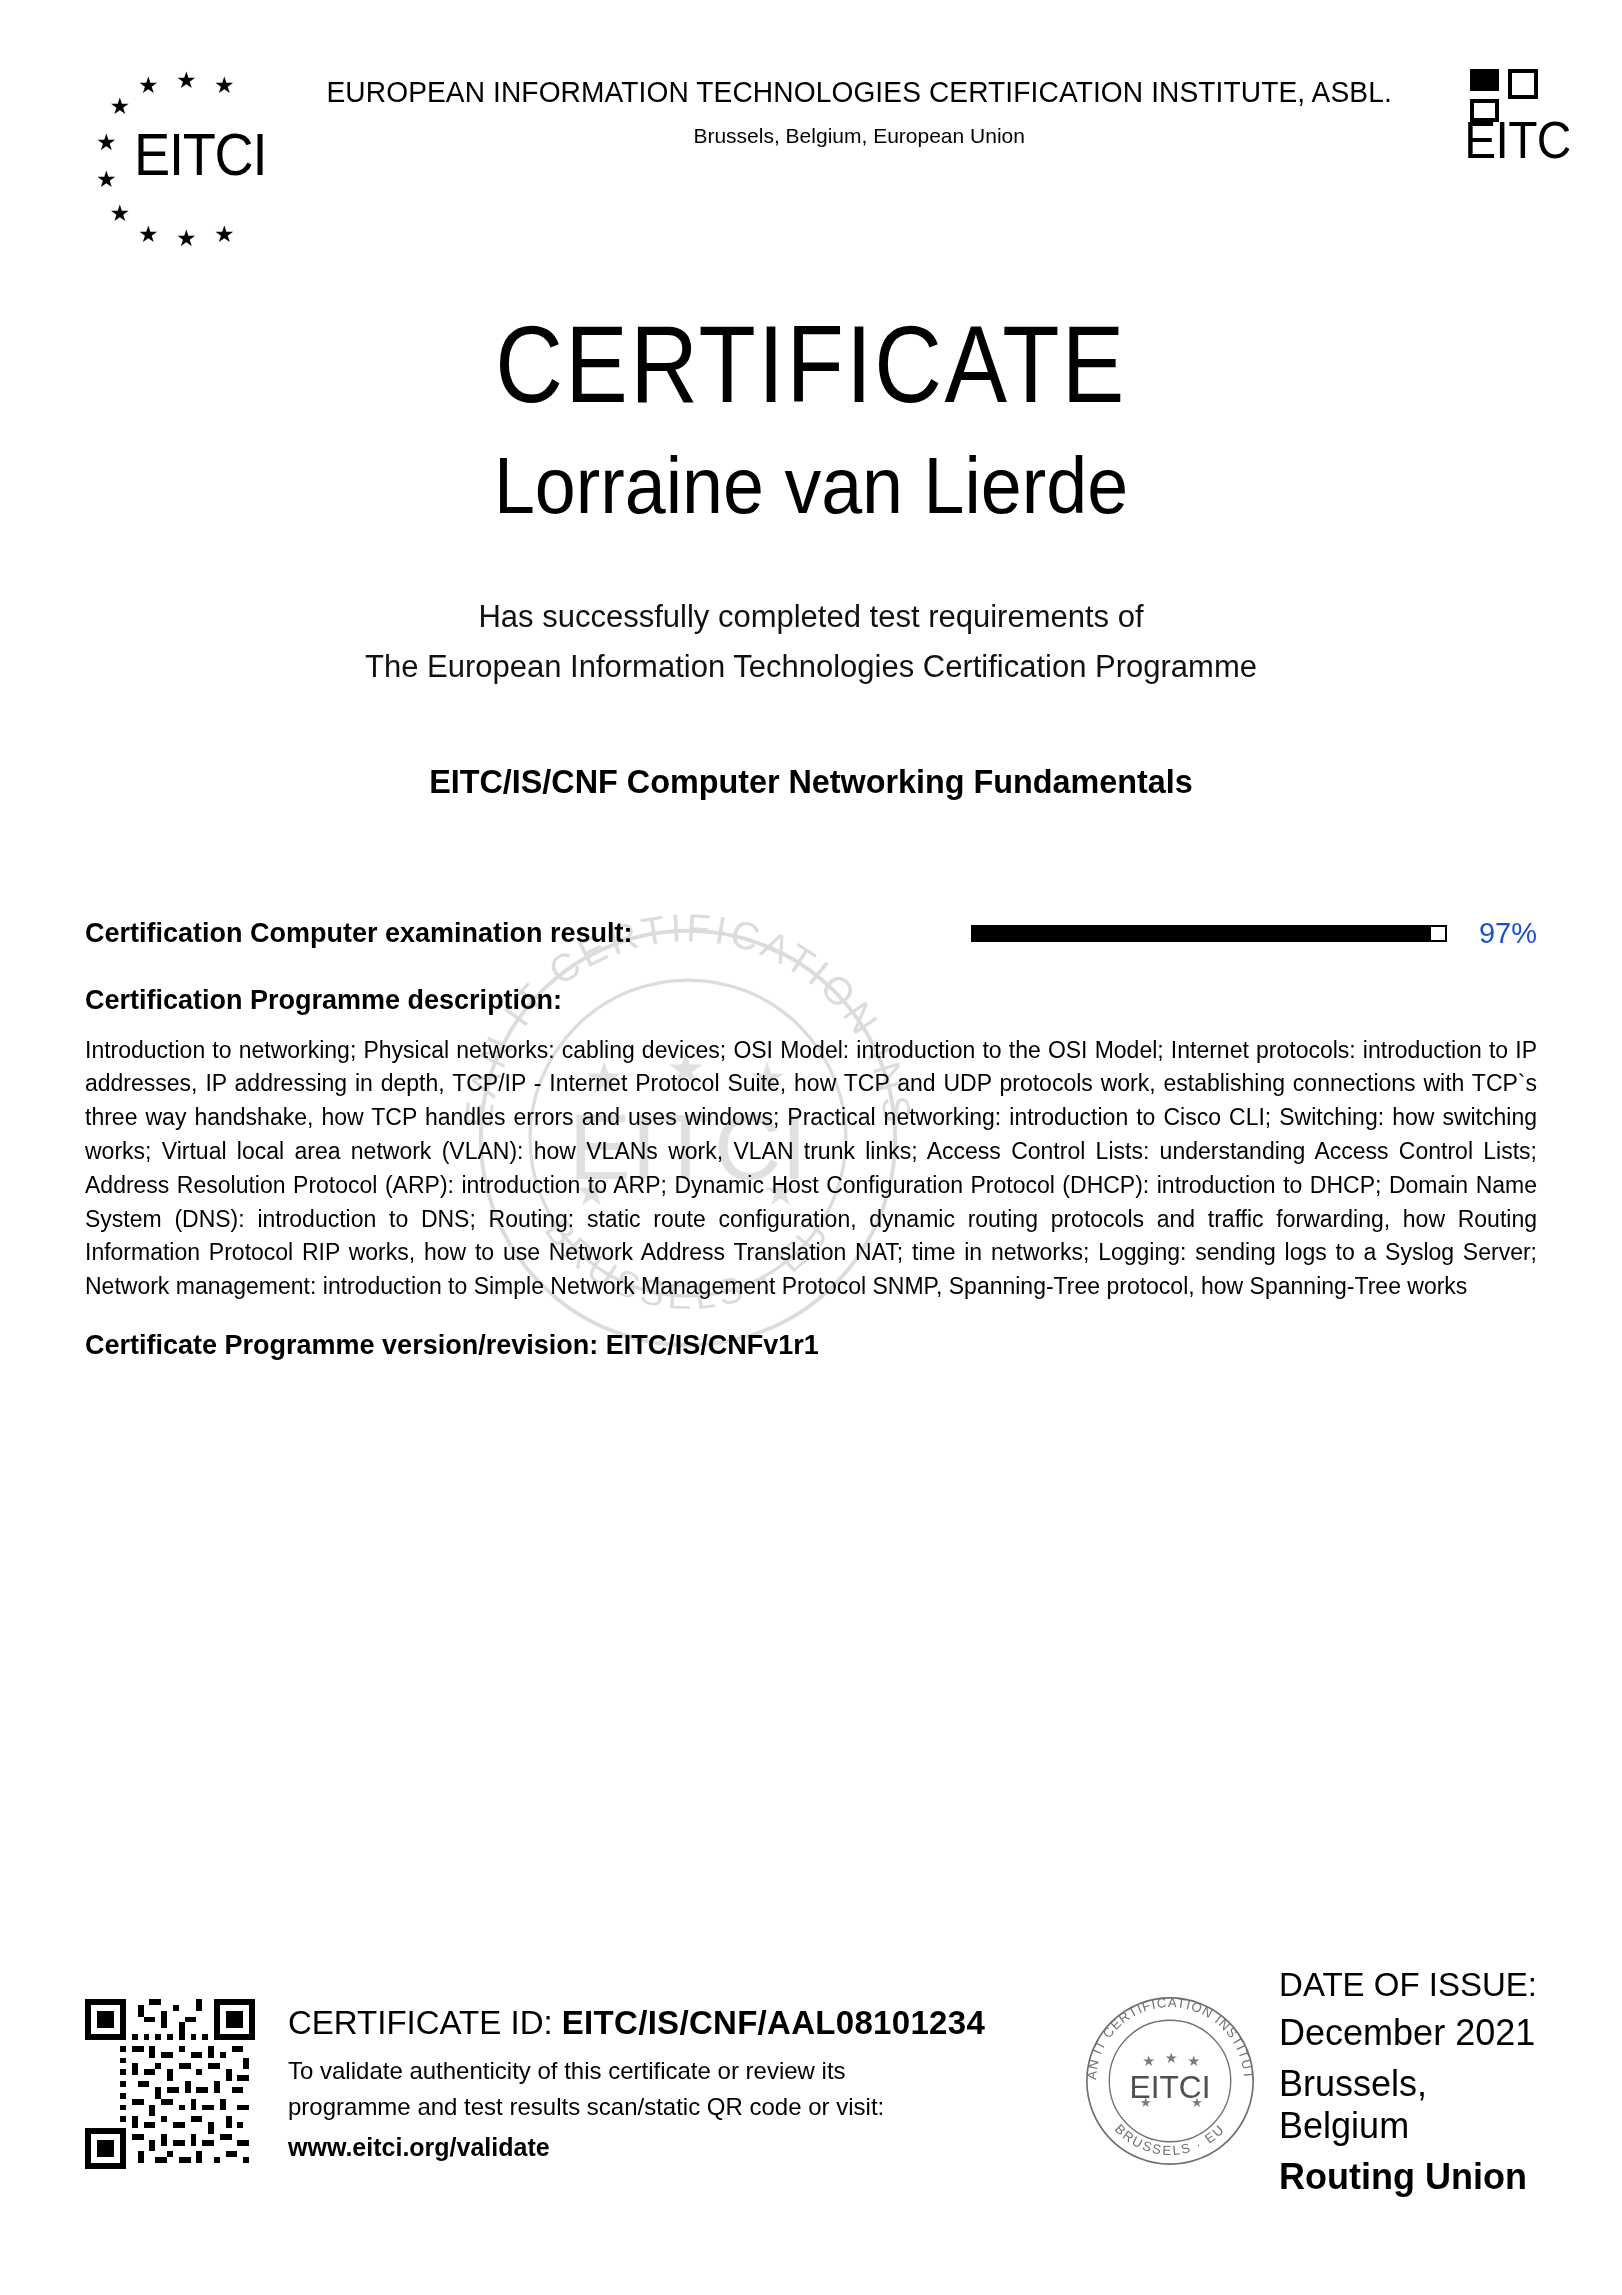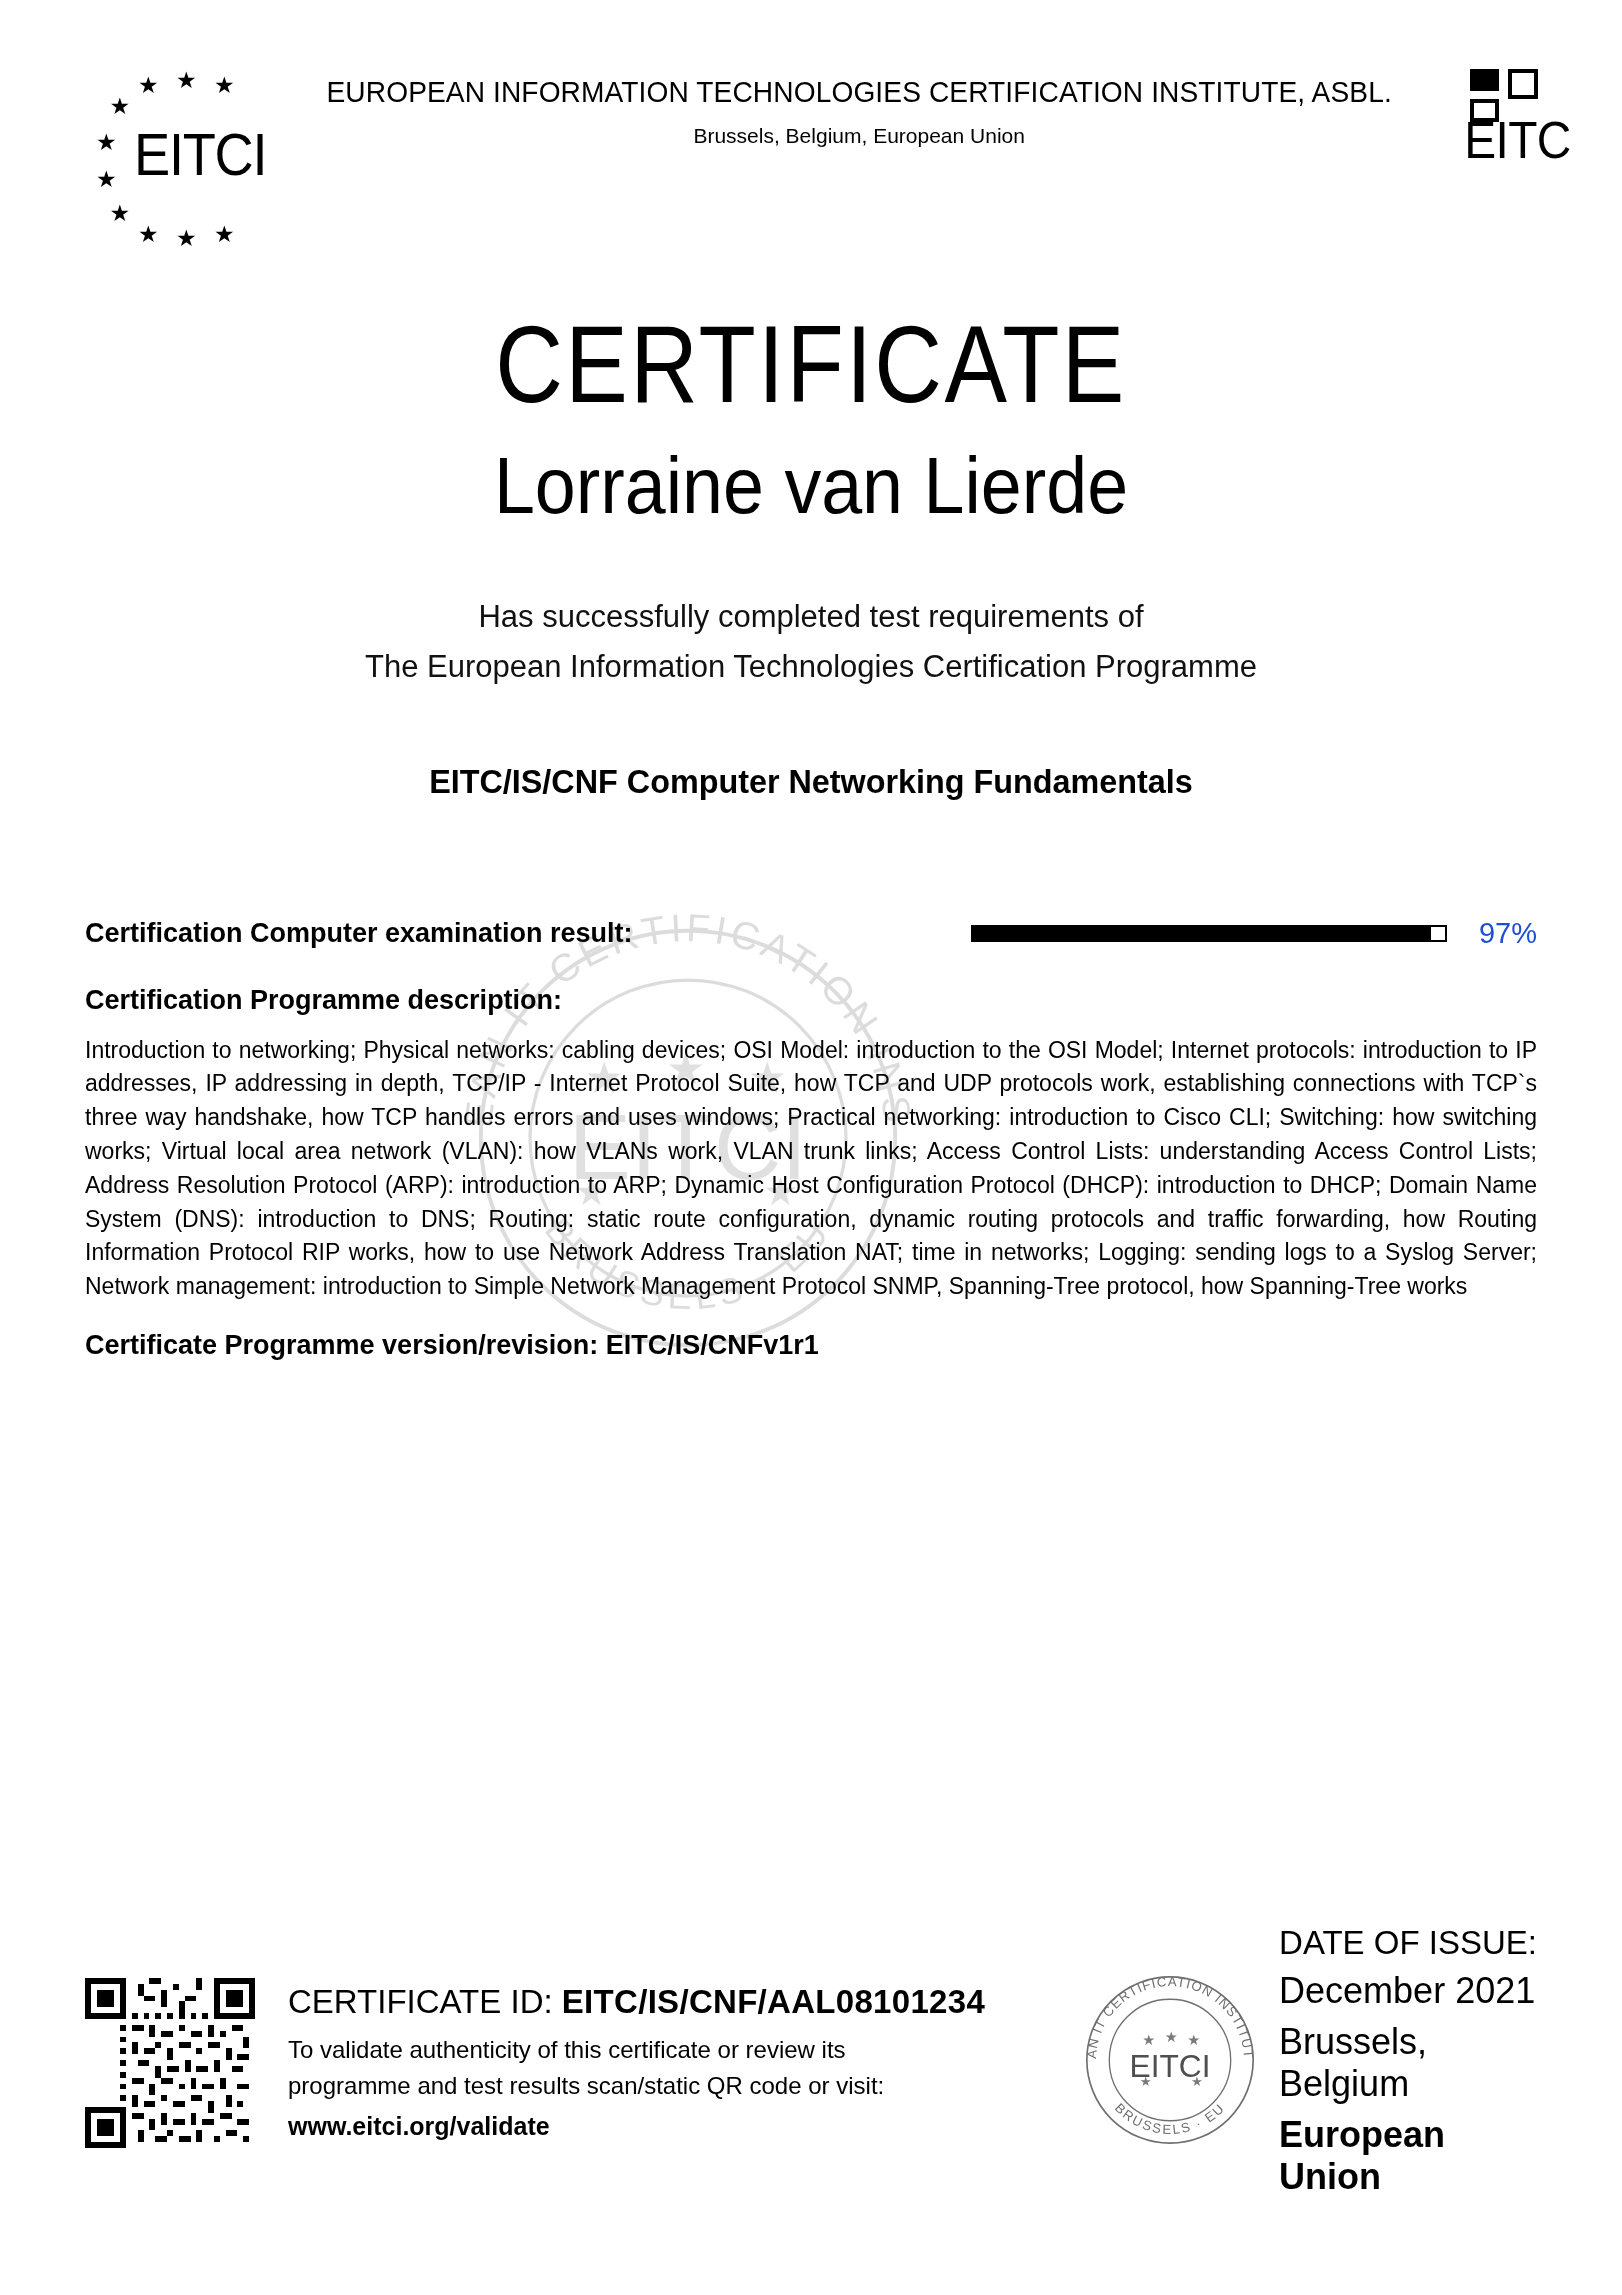--- a/index.html
+++ b/index.html
@@ -530,19 +530,19 @@
           <text x="182" y="190" font-size="20">★</text>
         </g>
         <text x="150" y="175" text-anchor="middle" font-family="Liberation Sans Narrow, Liberation Sans, sans-serif" font-size="48" fill="#4f4f4f">EITCI</text>
       </svg>
     </div>
 
     <div class="footer-right">
       <div class="doi-title">DATE OF ISSUE:</div>
       <div class="doi-line">December 2021</div>
       <div class="doi-line">Brussels, Belgium</div>
-      <div class="doi-line bold">European Union</div>
+      <div class="doi-line bold">Routing Union</div>
     </div>
 
   </div>
 
 </div>
 
 
 </body></html>

